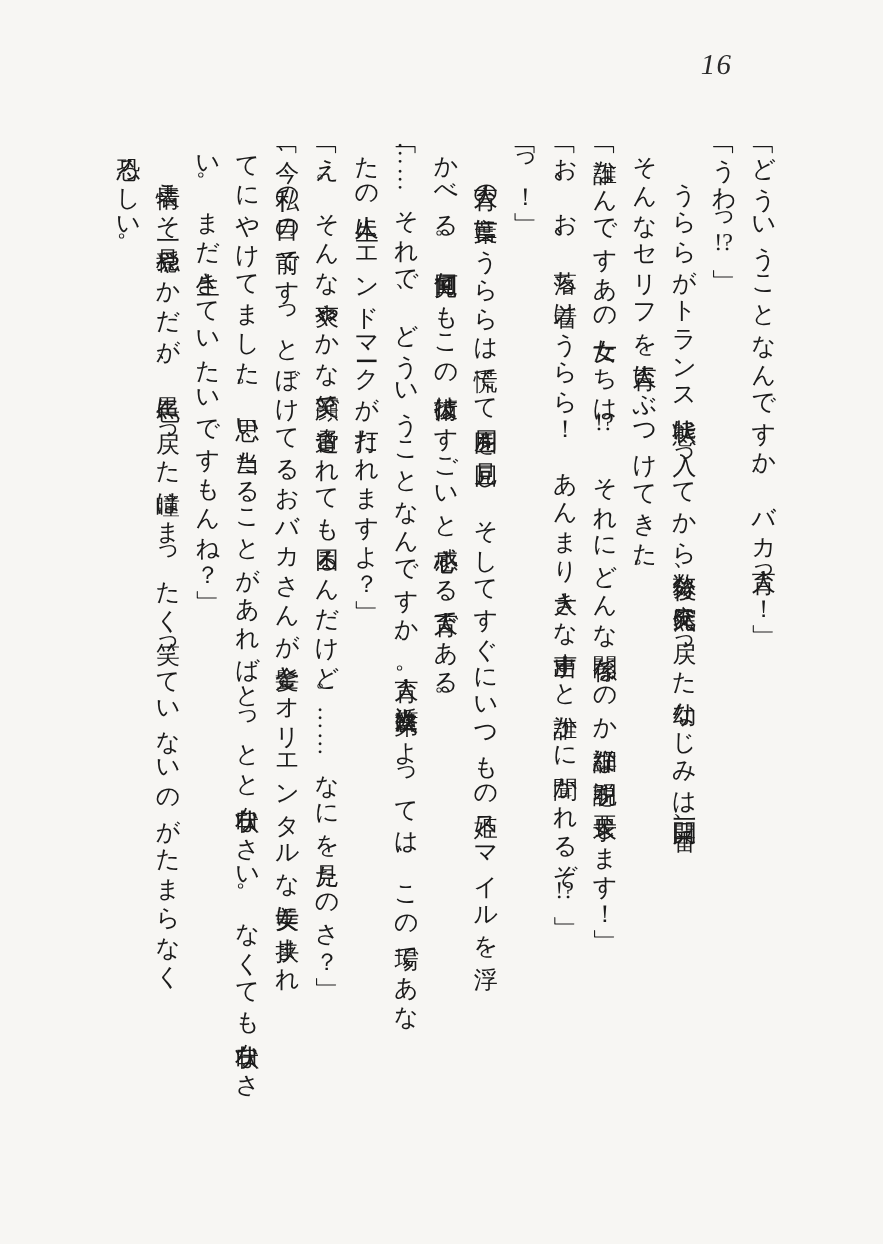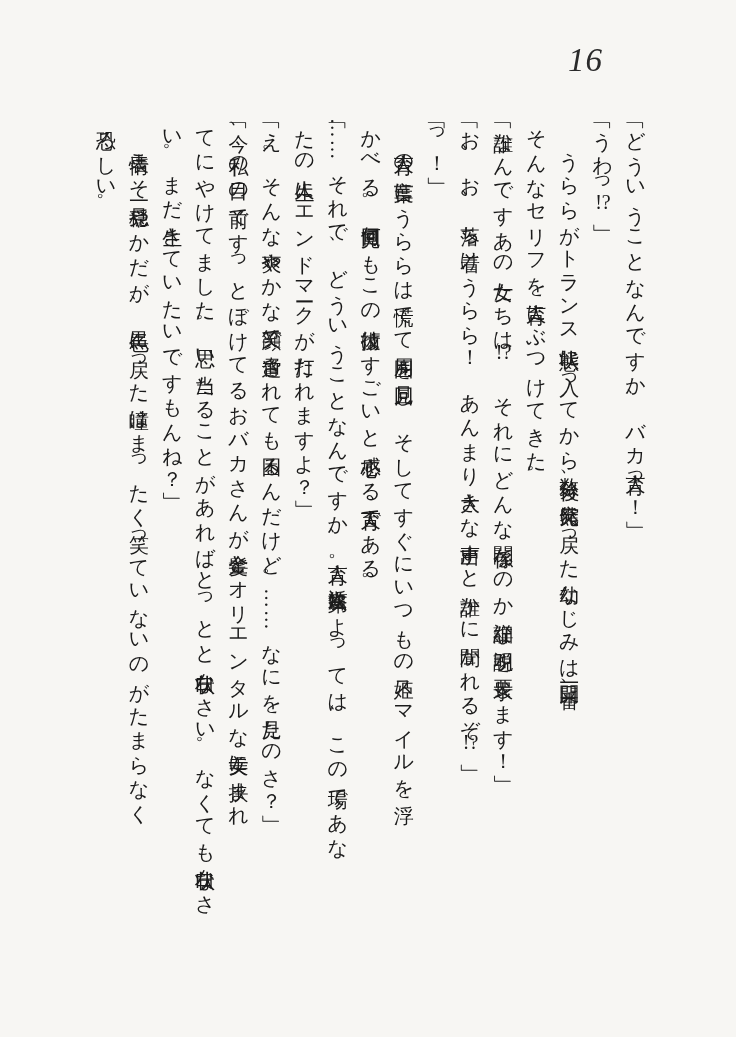--- a/index.html
+++ b/index.html
@@ -14,22 +14,22 @@
     overflow: hidden;
     font-family: "Liberation Serif", "DejaVu Serif", serif;
   }
   .page {
     position: absolute;
     inset: 0;
   }
   .page-number {
     position: absolute;
     top: 42px;
-    left: 568px;
-    font-size: 33px;
+    left: 584px;
+    font-size: 24px;
     font-style: italic;
     color: #2a2a2a;
     letter-spacing: 1px;
     font-family: "Liberation Serif", "DejaVu Serif", serif;
   }
   .text-body {
     position: absolute;
     top: 116px;
     right: 84px;
     height: 828px;

